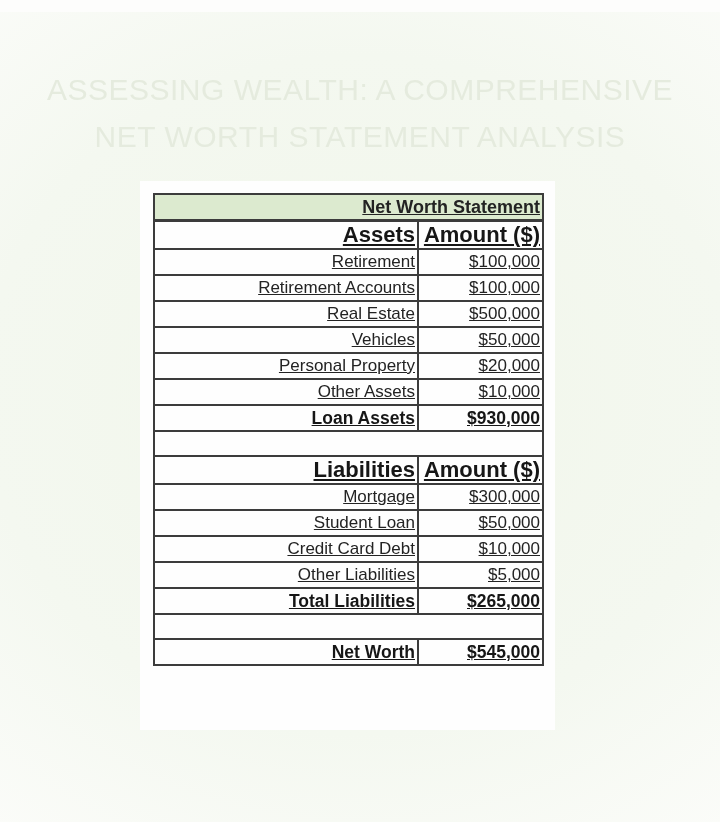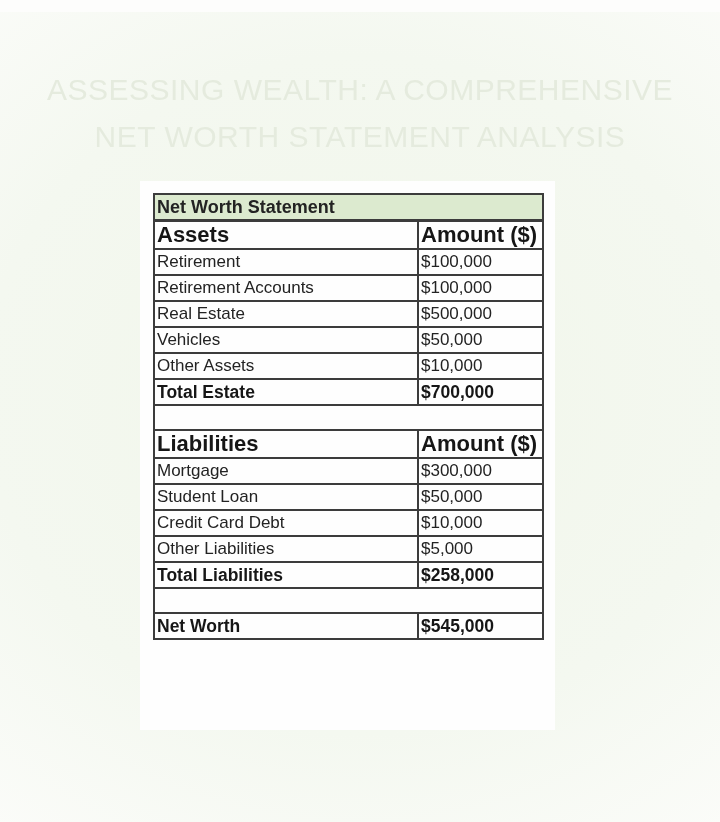--- a/index.html
+++ b/index.html
@@ -47,27 +47,28 @@
     left: 13px;
     top: 12px;
     border-collapse: collapse;
     table-layout: fixed;
     width: 389px;
     color: #232323;
   }
   table.nws td, table.nws th {
     border: 2px solid #3c3c3c;
     height: 24px;
-    text-align: left;
+    text-align: right;
     vertical-align: middle;
     font-size: 17px;
     font-weight: 400;
     padding: 0 2px;
     overflow: hidden;
     white-space: nowrap;
+    text-decoration: underline;
   }
   table.nws col.c1 { width: 264px; }
   table.nws col.c2 { width: 125px; }
   table.nws th.table-title {
     background: #dceacf;
     font-size: 18px;
     font-weight: 700;
     border-bottom-width: 3px;
   }
   table.nws .bold {
@@ -122,27 +123,31 @@
     </tr>
     <tr>
       <td>Real Estate</td>
       <td>$500,000</td>
     </tr>
     <tr>
       <td>Vehicles</td>
       <td>$50,000</td>
     </tr>
     <tr>
+      <td>Personal Property</td>
+      <td>$20,000</td>
+    </tr>
+    <tr>
       <td>Other Assets</td>
       <td>$10,000</td>
     </tr>
 
     <tr>
-      <td class="bold">Total Estate</td>
-      <td class="bold">$700,000</td>
+      <td class="bold">Loan Assets</td>
+      <td class="bold">$930,000</td>
     </tr>
 
     <tr>
       <td class="spacer" colspan="2"></td>
     </tr>
 
     <tr>
       <td class="col-head">Liabilities</td>
       <td class="col-head">Amount ($)</td>
     </tr>
@@ -159,21 +164,21 @@
       <td>Credit Card Debt</td>
       <td>$10,000</td>
     </tr>
     <tr>
       <td>Other Liabilities</td>
       <td>$5,000</td>
     </tr>
 
     <tr>
       <td class="bold">Total Liabilities</td>
-      <td class="bold">$258,000</td>
+      <td class="bold">$265,000</td>
     </tr>
 
     <tr>
       <td class="spacer" colspan="2"></td>
     </tr>
 
     <tr>
       <td class="bold">Net Worth</td>
       <td class="bold">$545,000</td>
     </tr>

